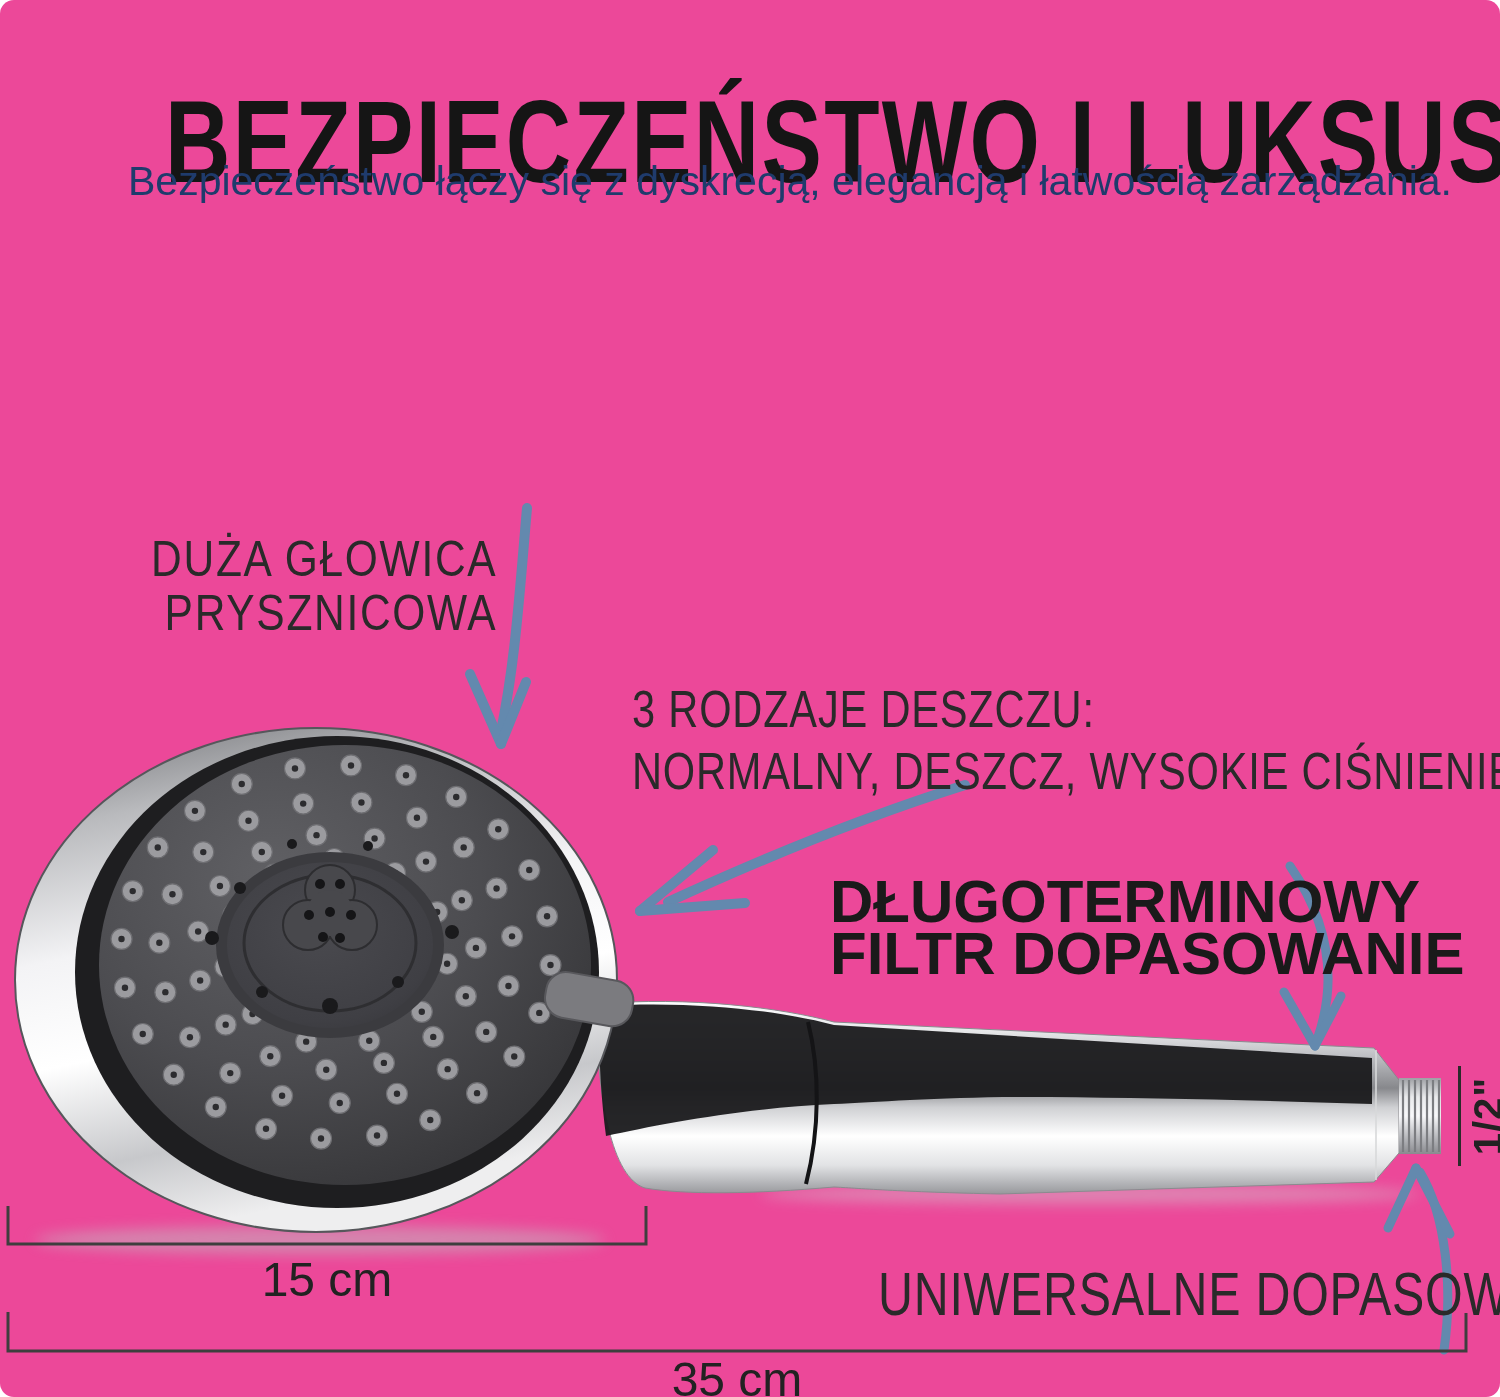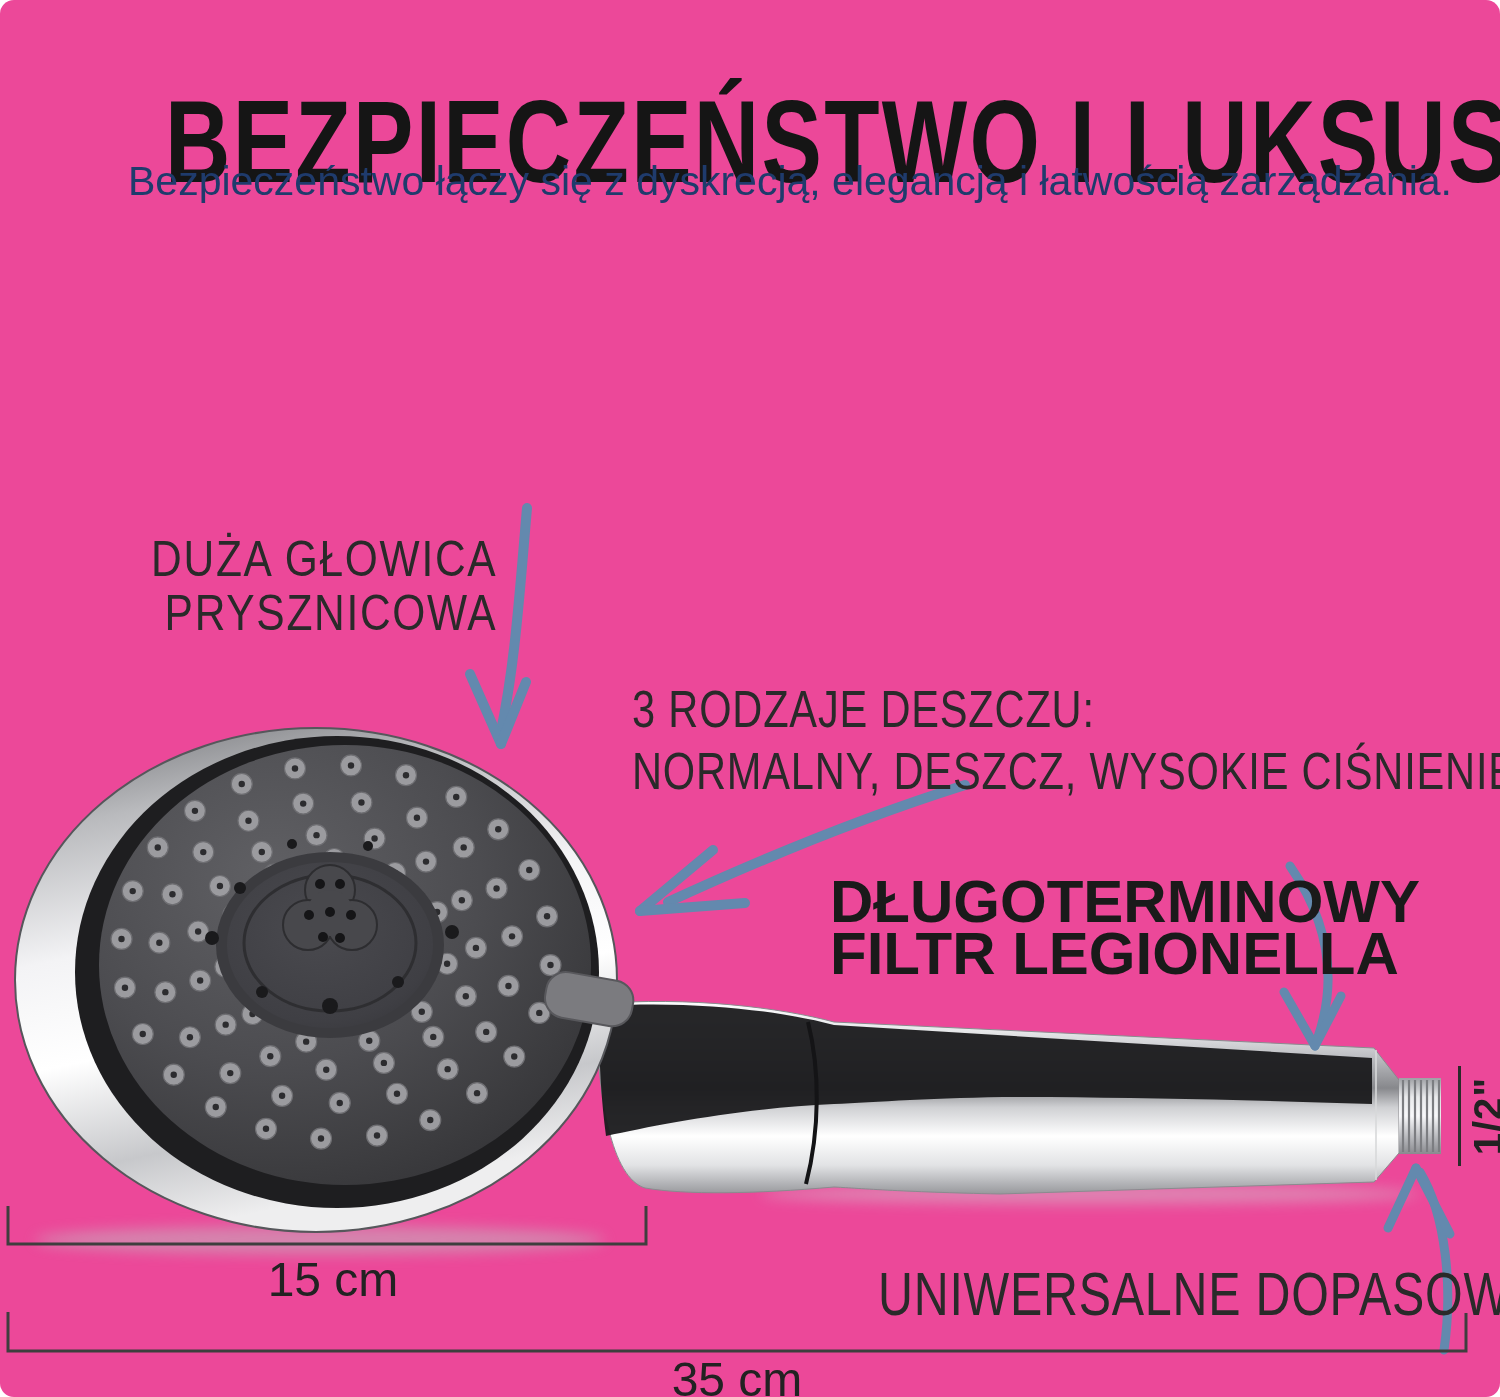--- a/index.html
+++ b/index.html
@@ -13,21 +13,21 @@
   .subtitle{left:0;top:156px;width:1500px;text-align:center;font-size:41px;line-height:50px;
             color:var(--subtitle-text,#1f3b6c);margin-left:40px;}
   .co-head{right:1003px;top:532px;text-align:right;font-size:50px;line-height:54px;letter-spacing:2px;
            transform:scaleX(0.85);transform-origin:100% 0;}
   .co-modes{left:632px;top:678px;text-align:left;font-size:52px;line-height:62px;letter-spacing:1px;
             transform:scaleX(0.80);transform-origin:0 0;}
   .co-filter{left:830px;top:876px;width:465px;text-align:center;font-size:60px;line-height:52px;
              font-weight:700;color:#1a1a1a;}
   .co-fit{left:812px;top:1258px;width:600px;text-align:center;font-size:62px;letter-spacing:1px;
           transform:scaleX(0.78);transform-origin:50% 50%;}
-  .m15{left:0;top:1252px;width:654px;text-align:center;font-size:48px;color:#222;padding-left:6px;}
+  .m15{left:0;top:1252px;width:654px;text-align:center;font-size:48px;color:#222;}
   .m35{left:0;top:1352px;width:1474px;text-align:center;font-size:48px;color:#222;}
   .half-wrap{position:absolute;left:1458px;top:1166px;width:0;height:0;}
   .half{transform:rotate(-90deg);transform-origin:0 0;width:100px;border-top:3px solid #2b2b2b;
         padding-top:5px;text-align:center;font-size:40px;font-weight:700;letter-spacing:1px;color:#222;}
 </style>
 </head>
 <body>
 
 <div id="canvas">
 
@@ -317,21 +317,21 @@
     <div>PRYSZNICOWA</div>
   </div>
 
   <div class="txt co-modes">
     <div>3 RODZAJE DESZCZU:</div>
     <div>NORMALNY, DESZCZ, WYSOKIE CIŚNIENIE</div>
   </div>
 
   <div class="txt co-filter">
     <div>DŁUGOTERMINOWY</div>
-    <div>FILTR LEGIONELLA</div>
+    <div>FILTR DOPASOWANIE</div>
   </div>
 
   <div class="txt co-fit">UNIWERSALNE DOPASOWANIE</div>
 
   <div class="txt m15">15 cm</div>
   <div class="txt m35">35 cm</div>
 
   <div class="half-wrap">
     <div class="half">1/2"</div>
   </div>

